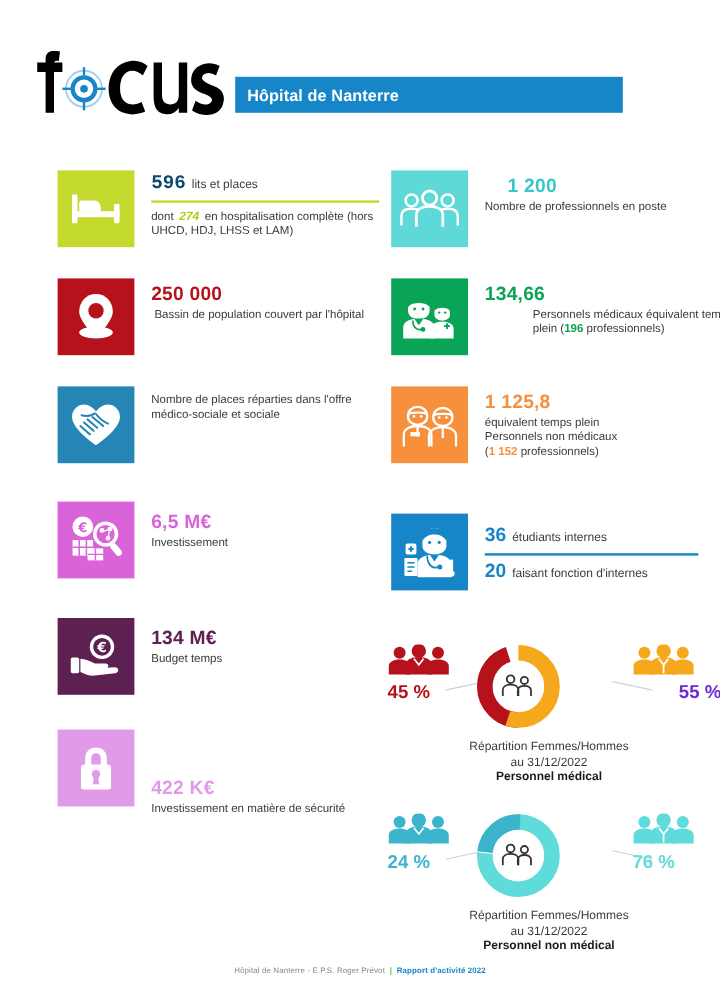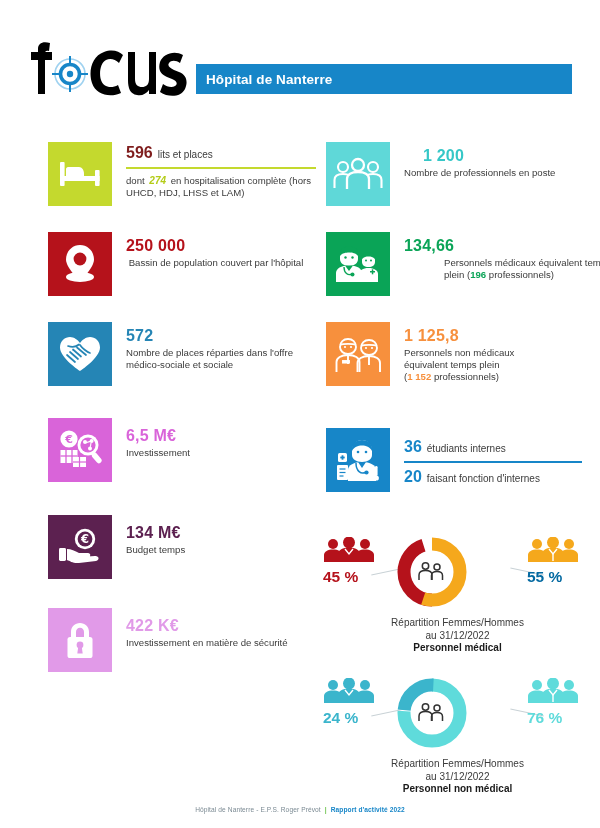--- a/index.html
+++ b/index.html
@@ -23,21 +23,21 @@
   }
   .logo {
     position: absolute;
     left: 30px; top: 22px;
     width: 160px; height: 50px;
   }
   .logo-svg { position:absolute; left:0; top:0; }
   .title-bar {
     position: absolute;
     left: 196px; top: 44px;
-    width: 376px; height: 30px;
+    width: 323px; height: 30px;
     background: #1786c8;
     display: flex;
     align-items: center;
   }
   .title-bar-text {
     color: #fff;
     font-size: 13.5px;
     font-weight: 700;
     padding-left: 10px;
     letter-spacing: 0.1px;
@@ -148,21 +148,21 @@
     <div class="icon-box" style="background:#c4d92e;">
       <svg width="44" height="32" viewBox="0 0 44 32">
         <rect x="2" y="4" width="4.6" height="24" rx="1" fill="#fff"></rect>
         <rect x="37" y="12" width="4.6" height="16" rx="1" fill="#fff"></rect>
         <rect x="2" y="18" width="39.6" height="5" fill="#fff"></rect>
         <path d="M8 18 L8 11 C8 10 9 9 10 9 L21 9 C24 9 26 12 26 16 L26 18 Z" fill="#fff"></path>
       </svg>
     </div>
     <div class="txt" style="top:2px;">
       <div class="row-inline">
-        <span class="num" style="color:#7f1d1d;">596</span>
+        <span class="num" style="color:#0c4a6e;font-family:Liberation Mono, monospace;">596</span>
         <span class="lbl">lits et places</span>
       </div>
     </div>
     <div class="split-line" style="left:78px; top:25px; width:190px; background:#c4d92e;"></div>
     <div style="position:absolute; left:78px; top:33px; width:200px;" class="sub-text">
       <span>dont</span>
       <span class="hl" style="color:#b4cc18; padding:0 2px;">274</span>
       <span>en hospitalisation complète (hors UHCD, HDJ, LHSS et LAM)</span>
     </div>
   </div>
@@ -189,21 +189,20 @@
           <path d="M10 20 L18 27"></path>
           <path d="M13 17 L21 24"></path>
           <path d="M16 14.5 L24 21.5"></path>
           <path d="M20 12.5 L29 20"></path>
           <path d="M23 10 C25 13 30 17 33 18"></path>
           <path d="M22 9.5 C19 12 14 12 11 11"></path>
         </g>
       </svg>
     </div>
     <div class="txt" style="top:4px;">
-      <div class="big" style="color:#2585b5;">572</div>
       <div class="desc" style="width:190px;">Nombre de places réparties dans l'offre médico-sociale et sociale</div>
     </div>
   </div>
 
   <div class="stat" style="left:48px; top:418px; width:270px;">
     <div class="icon-box" style="background:#d964d9;">
       <svg width="46" height="42" viewBox="0 0 46 42">
         <circle cx="12" cy="10" r="8.6" fill="#fff"></circle>
         <text x="12" y="14.4" font-size="11" font-weight="700" fill="#d964d9" text-anchor="middle" font-family="DejaVu Sans, sans-serif">€</text>
         <rect x="3.5" y="21" width="17" height="13" fill="#fff"></rect>
@@ -256,21 +255,21 @@
   <div class="stat" style="left:48px; top:608px; width:270px;">
     <div class="icon-box" style="background:#e19ae8;">
       <svg width="34" height="40" viewBox="0 0 34 40">
         <path d="M8 18 L8 12 C8 6.5 12 3 17 3 C22 3 26 6.5 26 12 L26 18 L21 18 L21 12 C21 9.3 19.4 7.7 17 7.7 C14.6 7.7 13 9.3 13 12 L13 18 Z" fill="#fff"></path>
         <rect x="4.5" y="17" width="25" height="21" rx="2.6" fill="#fff"></rect>
         <circle cx="17" cy="25" r="3.4" fill="#e19ae8"></circle>
         <path d="M15.3 26.5 L18.7 26.5 L19.7 33.5 L14.3 33.5 Z" fill="#e19ae8"></path>
       </svg>
     </div>
     <div class="txt" style="top:8px;">
-      <div class="big" style="color:#e19ae8;">422 K€</div>
+      <div class="big" style="color:#e19ae8;margin-top:32px;">422 K€</div>
       <div class="desc" style="width:165px;">Investissement en matière de sécurité</div>
     </div>
   </div>
 
   <div class="stat" style="left:326px; top:142px; width:270px;">
     <div class="icon-box" style="background:#5fd8d8;">
       <svg width="50" height="34" viewBox="0 0 50 34">
         <g fill="none" stroke="#fff" stroke-width="2.1">
           <circle cx="10" cy="10" r="5"></circle>
           <path d="M1.5 31 L1.5 23 C1.5 19 5 17 10 17 C15 17 18.5 19 18.5 23 L18.5 31"></path>
@@ -339,22 +338,22 @@
         </g>
         <circle cx="11" cy="13" r="1.1" fill="#fff"></circle>
         <circle cx="17" cy="13" r="1.1" fill="#fff"></circle>
         <circle cx="32" cy="14" r="1.1" fill="#fff"></circle>
         <circle cx="38" cy="14" r="1.1" fill="#fff"></circle>
       </svg>
     </div>
     <div class="txt" style="top:4px;">
       <div class="big" style="color:#f7903d;">1 125,8</div>
       <div class="desc" style="width:185px;">
+        <div>équivalent temps plein</div>
         <div>Personnels  non  médicaux</div>
-        <div>équivalent temps plein</div>
         <div><span>(</span><span style="color:#f7903d; font-weight:700;">1 152</span><span> professionnels)</span></div>
       </div>
     </div>
   </div>
 
   <div class="stat" style="left:326px; top:428px; width:274px;">
     <div class="icon-box" style="background:#1786c8;">
       <svg width="48" height="46" viewBox="0 0 48 46">
         <path d="M18 14 C18 7 22.5 3 28 3 C33.5 3 38 7 38 14 L38 18 C38 22 34 25 28 25 C22 25 18 22 18 18 Z" fill="#fff"></path>
         <path d="M18 14 C20 10 24 8.5 28 8.5 C32 8.5 36 10 38 14 L38 11 C38 6 33.5 3 28 3 C22.5 3 18 6 18 11 Z" fill="#1786c8"></path>
@@ -442,21 +441,21 @@
           <circle cx="42" cy="7" r="5"></circle>
             <path d="M33 25 L33 18 C33 14.5 37 12.5 42 12.5 C47 12.5 51 14.5 51 18 L51 25 Z"></path>
           <circle cx="26" cy="5.5" r="6"></circle>
             <path d="M15 25 L15 17 C15 13 20 10.5 26 10.5 C32 10.5 37 13 37 17 L37 25 Z"></path>
         </g>
         <g stroke="#fff" stroke-width="1.4" fill="none">
           <path d="M22 12 L26 17 L30 12"></path>
             <path d="M26 17 L26 24"></path>
         </g>
       </svg>
-      <div class="pct" style="color:#0369a1;">55 %</div>
+      <div class="pct" style="color:#6d28d9;text-align:right;">55 %</div>
     </div>
 
     <div class="donut-caption">
       <div>Répartition Femmes/Hommes</div>
       <div>au 31/12/2022</div>
       <div><b>Personnel médical</b></div>
     </div>
   </div>
 
   <div class="donut-block" style="left:315px; top:676px;">

